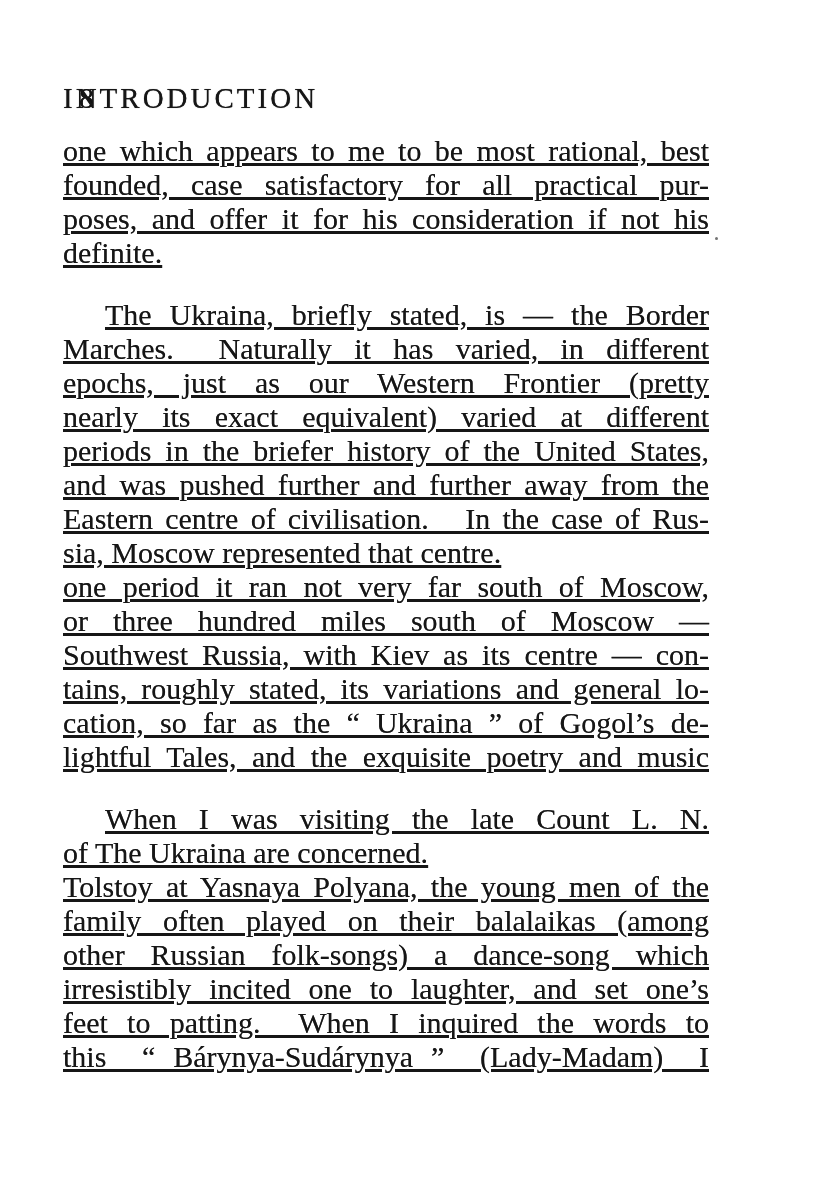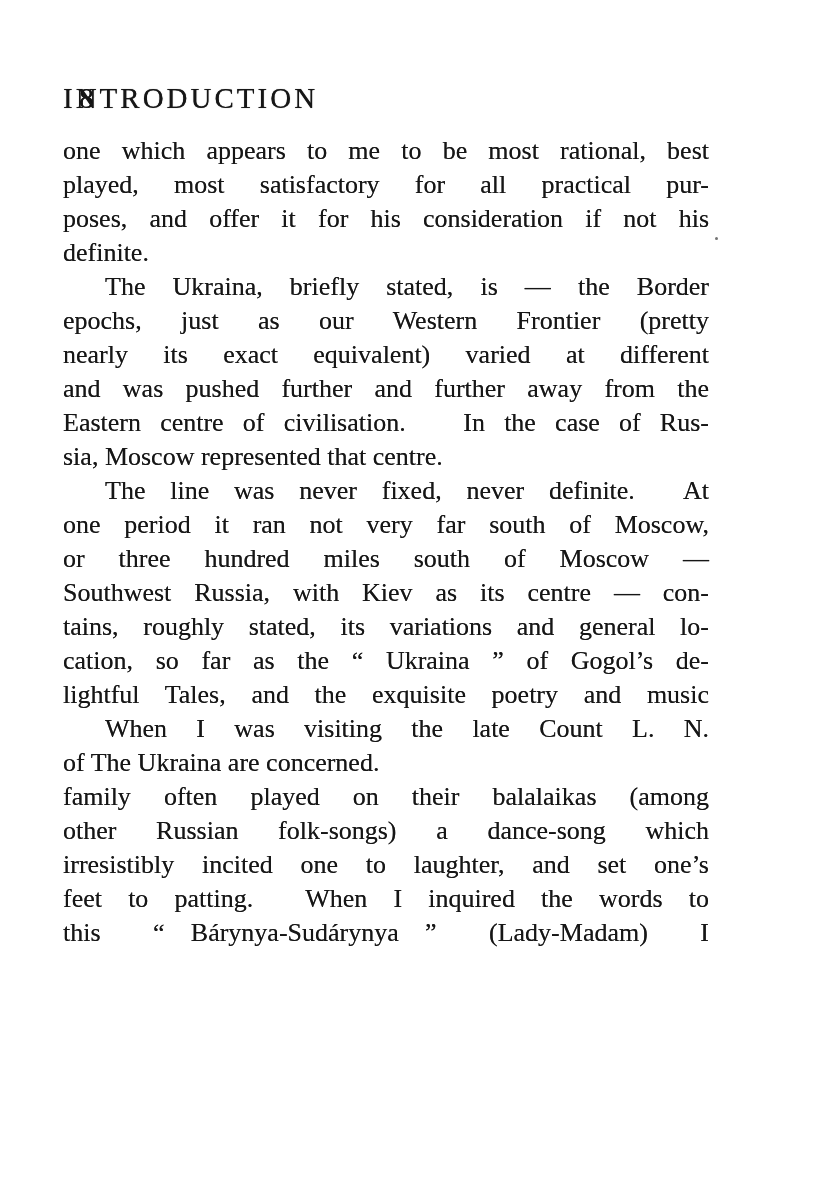--- a/index.html
+++ b/index.html
@@ -40,36 +40,38 @@
     line-height: 36px;
     letter-spacing: 3px;
     text-shadow: 0 0 0.7px rgba(0,0,0,0.8);
     white-space: nowrap;
   }
   .text-block {
     position: absolute;
     left: 63px;
     top: 134px;
     width: 646px;
-    font-size: 26px;
+    font-size: 30px;
     line-height: 34px;
     text-shadow: 0 0 0.6px rgba(0,0,0,0.65);
+    text-decoration: underline;
   }
   .line {
     text-align: justify;
     text-align-last: justify;
     white-space: normal;
     height: 34px;
     overflow: visible;
   }
   .line.noj {
     text-align-last: left;
   }
   .line.indent {
     text-indent: 42px;
+    margin-top: 28px;
   }
   .scan-artifact-dot {
     position: absolute;
     left: 715px;
     top: 237px;
     width: 3px;
     height: 3px;
     border-radius: 50%;
     background: rgba(0,0,0,0.55);
   }
@@ -79,38 +81,40 @@
 
 <div class="page">
 
   <div class="header">
     <div class="page-number">8</div>
     <div class="page-title">INTRODUCTION</div>
   </div>
 
   <div class="text-block">
       <div class="line">one which appears to me to be most rational, best</div>
-      <div class="line">played, most satisfactory for all practical pur-</div>
+      <div class="line">founded, case satisfactory for all practical pur-</div>
       <div class="line">poses, and offer it for his consideration if not his</div>
       <div class="line noj">definite.</div>
       <div class="line indent">The Ukraina, briefly stated, is — the Border</div>
+      <div class="line">Marches.&nbsp; Naturally it has varied, in different</div>
       <div class="line">epochs, just as our Western Frontier (pretty</div>
       <div class="line">nearly its exact equivalent) varied at different</div>
+      <div class="line">periods in the briefer history of the United States,</div>
       <div class="line">and was pushed further and further away from the</div>
       <div class="line">Eastern centre of civilisation.&nbsp;&nbsp; In the case of Rus-</div>
       <div class="line noj">sia, Moscow represented that centre.</div>
-      <div class="line indent">The line was never fixed, never definite.&nbsp; At</div>
       <div class="line">one period it ran not very far south of Moscow,</div>
       <div class="line">or three hundred miles south of Moscow —</div>
       <div class="line">Southwest Russia, with Kiev as its centre — con-</div>
       <div class="line">tains, roughly stated, its variations and general lo-</div>
       <div class="line">cation, so far as the “ Ukraina ” of Gogol’s de-</div>
       <div class="line">lightful Tales, and the exquisite poetry and music</div>
       <div class="line indent">When I was visiting the late Count L. N.</div>
       <div class="line noj">of The Ukraina are concerned.</div>
+      <div class="line">Tolstoy at Yasnaya Polyana, the young men of the</div>
       <div class="line">family often played on their balalaikas (among</div>
       <div class="line">other Russian folk-songs) a dance-song which</div>
       <div class="line">irresistibly incited one to laughter, and set one’s</div>
       <div class="line">feet to patting.&nbsp; When I inquired the words to</div>
       <div class="line">this &nbsp;“ Bárynya-Sudárynya ” &nbsp;(Lady-Madam) &nbsp;I</div>
     </div>
 
   <div class="scan-artifact-dot"></div>
 
 </div>

